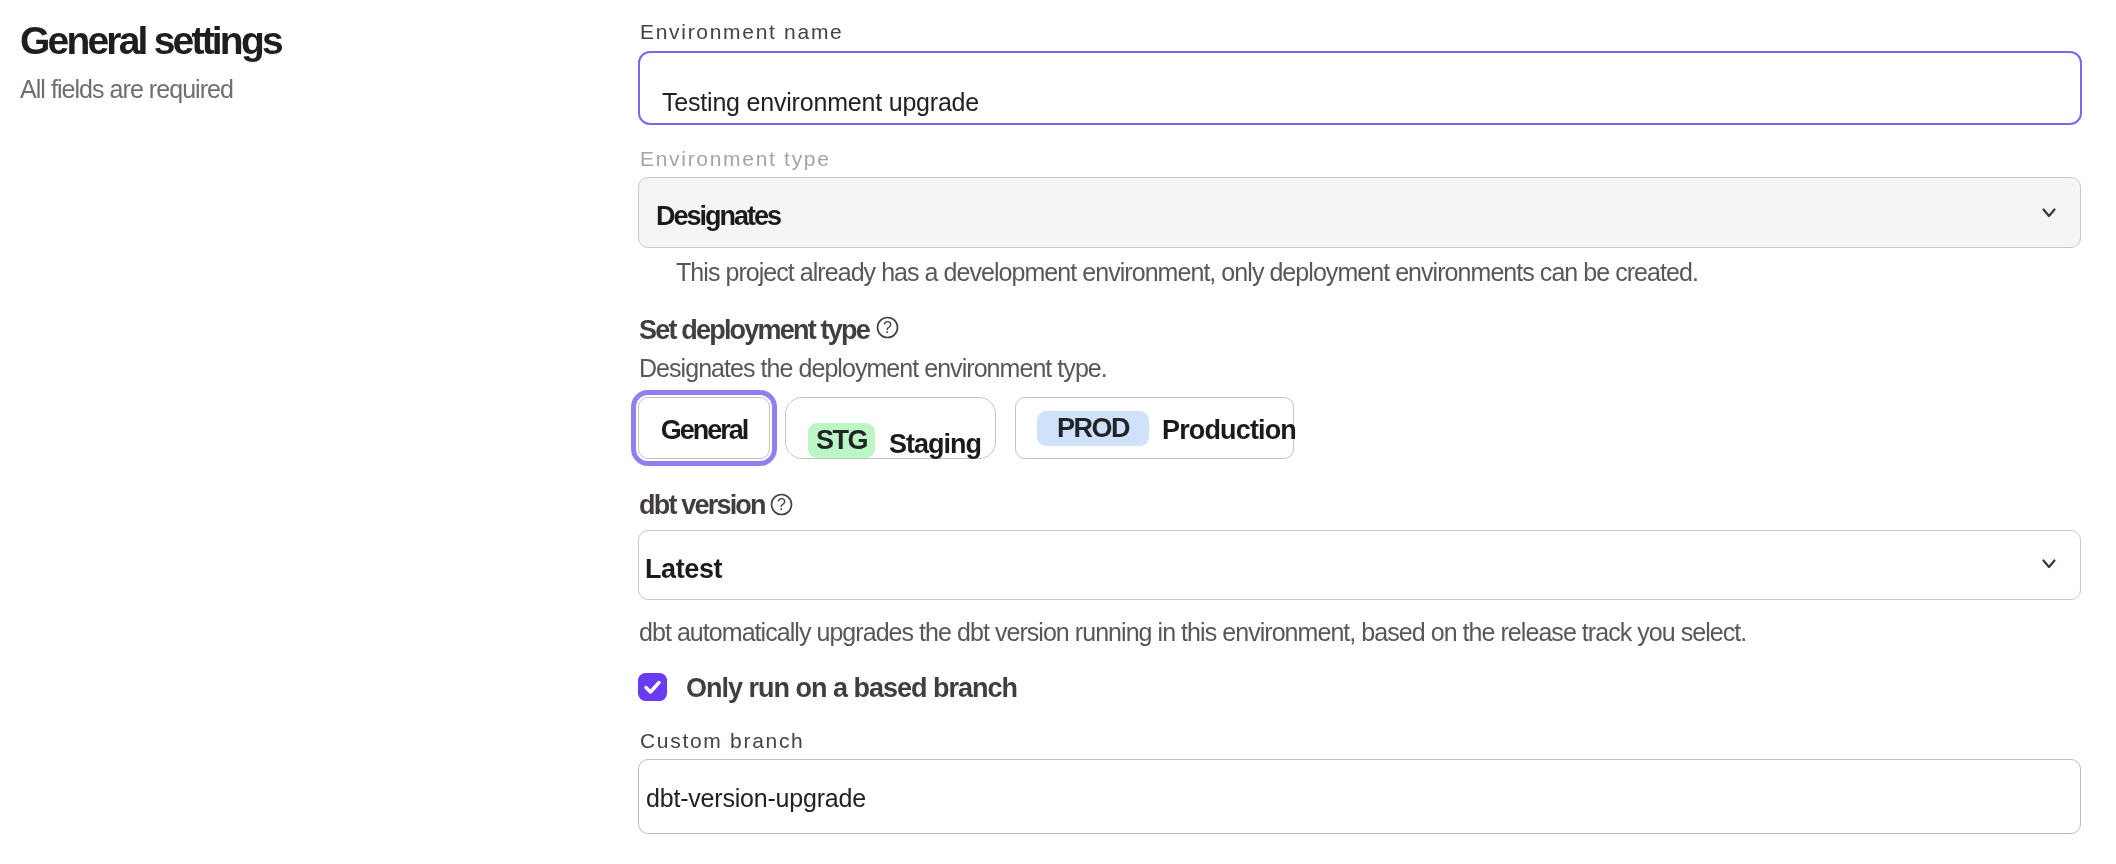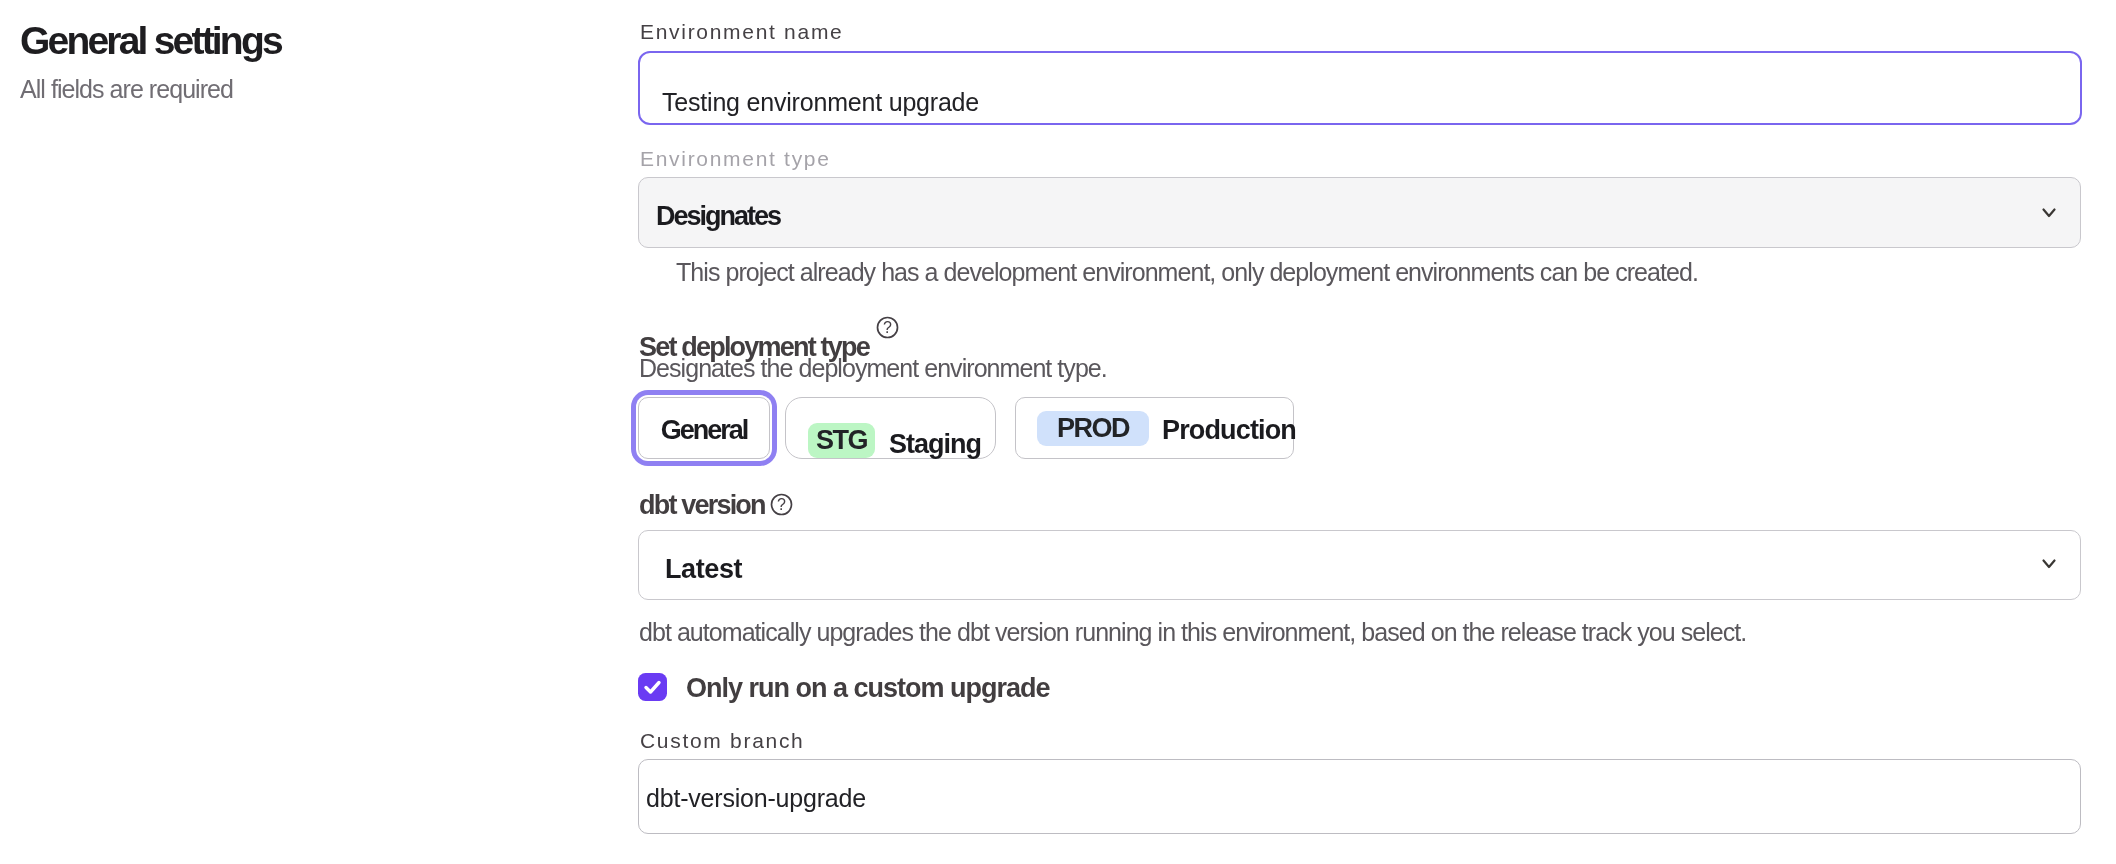--- a/index.html
+++ b/index.html
@@ -26,21 +26,21 @@
 
 <div class="abs lbl" style="left:640px; top:148px; color:#a5a3a9;">Environment type</div>
 <div class="abs inputbox" style="left:638px; top:177px; width:1443px; height:71px; background:#f5f5f6; border:1px solid #c9c8cd; border-radius:10px; padding-left:17px;">
   <span class="valb" style="position:relative; top:4px; letter-spacing:-2.0px;">Designates</span>
 </div>
 <svg class="abs" style="left:2042px; top:208px;" width="14" height="10" viewBox="0 0 14 10">
     <path d="M1.5 1.5 L7 8 L12.5 1.5" fill="none" stroke="#3a3734" stroke-width="2.2" stroke-linecap="round" stroke-linejoin="round"></path>
   </svg>
 <div class="abs helper" style="left:676px; top:260px;">This project already has a development environment, only deployment environments can be created.</div>
 
-<div class="abs sechead" style="left:639px; top:334px;">Set deployment type</div>
+<div class="abs sechead" style="left:639px; top:317px;">Set deployment type</div>
 <svg class="abs" style="left:876px; top:316px;" width="23" height="23" viewBox="0 0 23 23">
     <circle cx="11.5" cy="11.5" r="10" fill="none" stroke="#454045" stroke-width="1.7"></circle>
     <text x="11.5" y="17" font-size="16" font-family="Liberation Sans" fill="#454045" text-anchor="middle">?</text>
   </svg>
 <div class="abs helper" style="left:639px; top:356px;">Designates the deployment environment type.</div>
 
 <div class="abs" style="left:638px; top:397px; width:132px; height:62px; background:#fff; border:1px solid #c4c3c8; border-radius:10px; box-shadow:0 0 0 2px #ffffff, 0 0 0 7px #8f80f2; display:flex; align-items:center; justify-content:center;">
   <span class="valb" style="position:relative; top:2px; letter-spacing:-2.0px;">General</span>
 </div>
 <div class="abs" style="left:785px; top:397px; width:211px; height:62px; background:#fff; border:1px solid #c4c3c8; border-radius:17px; display:flex; align-items:flex-end; padding-left:22px;">
@@ -50,31 +50,31 @@
 <div class="abs" style="left:1015px; top:397px; width:279px; height:62px; background:#fff; border:1px solid #c4c3c8; border-radius:10px; display:flex; align-items:center; padding-left:21px;">
   <span style="display:inline-flex; align-items:center; justify-content:center; height:35px; padding:0 20px; background:#d0e1fb; border-radius:9px; font-size:27px; font-weight:bold; color:#222427; letter-spacing:-1.5px;">PROD</span>
   <span class="valb" style="margin-left:13px; position:relative; top:2px; letter-spacing:-0.85px;">Production</span>
 </div>
 
 <div class="abs sechead" style="left:639px; top:492px;">dbt version</div>
 <svg class="abs" style="left:770px; top:492.5px;" width="23" height="23" viewBox="0 0 23 23">
     <circle cx="11.5" cy="11.5" r="10" fill="none" stroke="#454045" stroke-width="1.7"></circle>
     <text x="11.5" y="17" font-size="16" font-family="Liberation Sans" fill="#454045" text-anchor="middle">?</text>
   </svg>
-<div class="abs inputbox" style="left:638px; top:530px; width:1443px; height:70px; background:#fff; border:1px solid #c9c8cd; border-radius:10px; padding-left:26px;">
+<div class="abs inputbox" style="left:638px; top:530px; width:1443px; height:70px; background:#fff; border:1px solid #c9c8cd; border-radius:10px; padding-left:6px;">
   <span class="valb" style="position:relative; top:4px; letter-spacing:-0.4px;">Latest</span>
 </div>
 <svg class="abs" style="left:2042px; top:559px;" width="14" height="10" viewBox="0 0 14 10">
     <path d="M1.5 1.5 L7 8 L12.5 1.5" fill="none" stroke="#3a3734" stroke-width="2.2" stroke-linecap="round" stroke-linejoin="round"></path>
   </svg>
 <div class="abs helper" style="left:639px; top:620px;">dbt automatically upgrades the dbt version running in this environment, based on the release track you select.</div>
 
 <div class="abs" style="left:638px; top:673px; width:29px; height:28px; background:#6a3bf3; border-radius:7.5px;">
   <svg width="29" height="28" viewBox="0 0 29 28">
       <path d="M8 14.5 L12.5 19 L21 9.5" fill="none" stroke="#ffffff" stroke-width="3.4" stroke-linecap="round" stroke-linejoin="round"></path>
     </svg>
 </div>
-<div class="abs sechead" style="left:686px; top:675px; letter-spacing:-1.0px;">Only run on a custom upgrade</div>
+<div class="abs sechead" style="left:686px; top:675px; letter-spacing:-1.0px;">Only run on a based branch</div>
 
 <div class="abs lbl" style="left:640px; top:730px;">Custom branch</div>
 <div class="abs inputbox" style="left:638px; top:759px; width:1443px; height:75px; background:#fff; border:1px solid #bdbcc2; border-radius:10px; padding-left:7px;">
   <span class="val" style="position:relative; top:2px;">dbt-version-upgrade</span>
 </div>
 
 </body></html>

